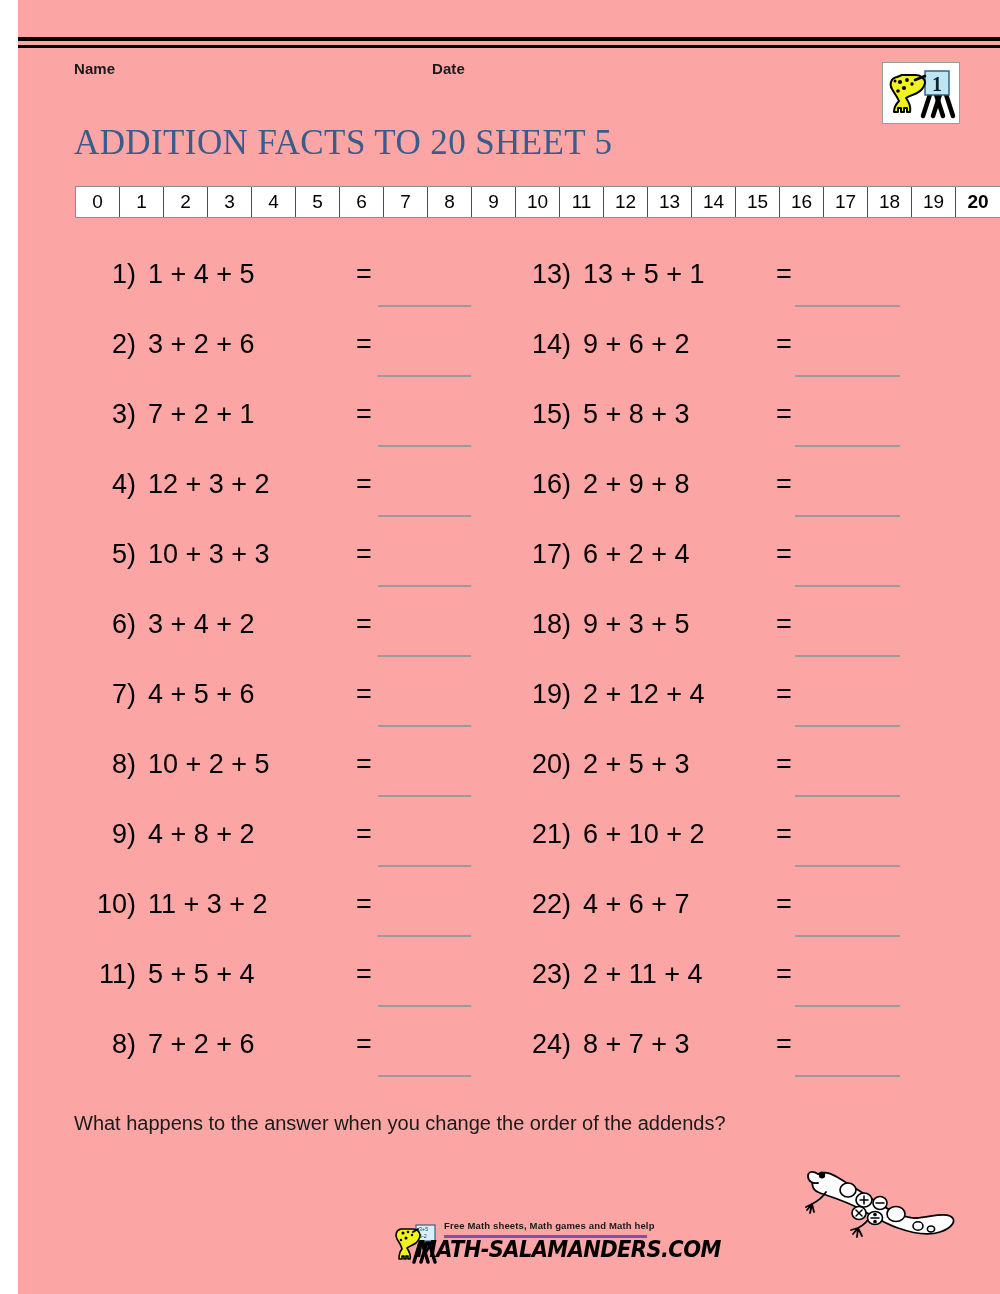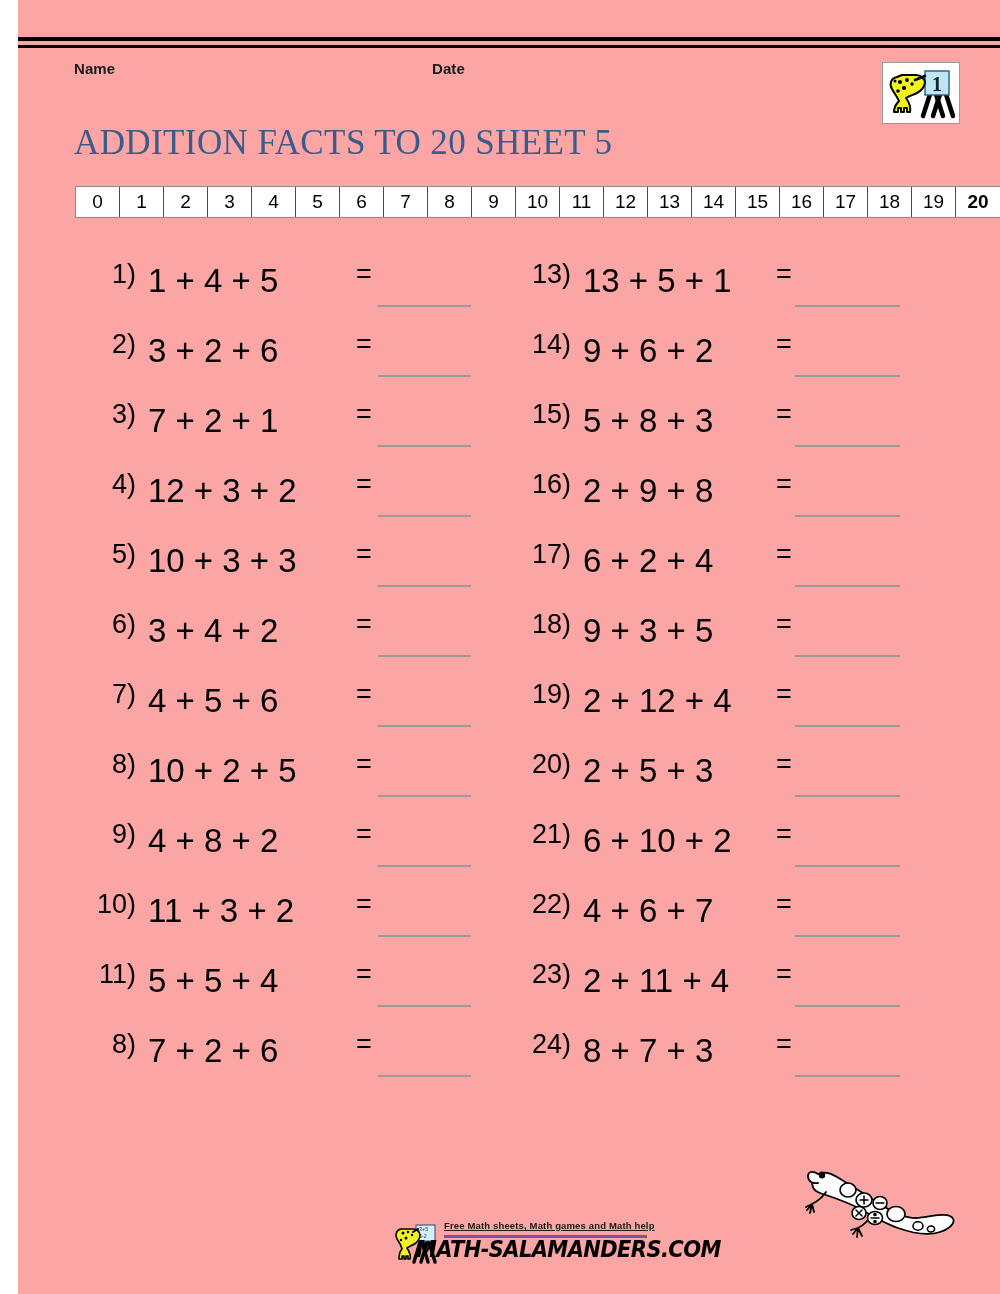--- a/index.html
+++ b/index.html
@@ -133,23 +133,23 @@
     left: 0;
     width: 58px;
     text-align: right;
     font-size: 27px;
     line-height: 32px;
     color: #000000;
     white-space: nowrap;
   }
   .prow .pexpr {
     position: absolute;
-    top: 17px;
+    top: 10px;
     left: 70px;
-    font-size: 33px;
+    font-size: 27px;
     line-height: 32px;
     color: #000000;
     white-space: nowrap;
   }
   .prow .peq {
     position: absolute;
     top: 10px;
     font-size: 27px;
     line-height: 32px;
     color: #000000;
@@ -203,21 +203,20 @@
   }
   .footer-brand .fb-tag {
     position: absolute;
     top: 2px;
     left: 52px;
     font-size: 9.5px;
     font-weight: bold;
     color: #1a1a1a;
     white-space: nowrap;
     letter-spacing: .15px;
-    text-decoration: underline;
   }
   .footer-brand .fb-underline {
     position: absolute;
     top: 17px;
     left: 52px;
     width: 203px;
     height: 3px;
     background: #7a52a8;
   }
   .footer-brand .fb-domain {
@@ -449,20 +448,21 @@
         </div>
         <div class="prow">
           <span class="pnum">24)</span>
           <span class="pexpr">8 + 7 + 3</span>
           <span class="peq">=</span>
           <div class="pline"></div>
         </div>
       </div>
   </div>
 
+  <div class="question">What happens to the answer when you change the order of the addends?</div>
 
   <div class="salamander-art">
     <svg width="172" height="104" viewBox="0 0 172 104" xmlns="http://www.w3.org/2000/svg">
       <g fill="#ffffff" stroke="#000000" stroke-width="1.8" stroke-linejoin="round" stroke-linecap="round">
 
         <path d="M18 26 C10 30 10 42 20 45 C32 49 48 54 62 62
                  C74 69 86 76 98 80 C112 85 128 88 140 84
                  C152 80 158 72 150 68 C142 64 128 70 116 70
                  C104 70 92 64 80 56 C66 47 52 38 42 32
                  C34 27 26 22 18 26 Z"></path>

